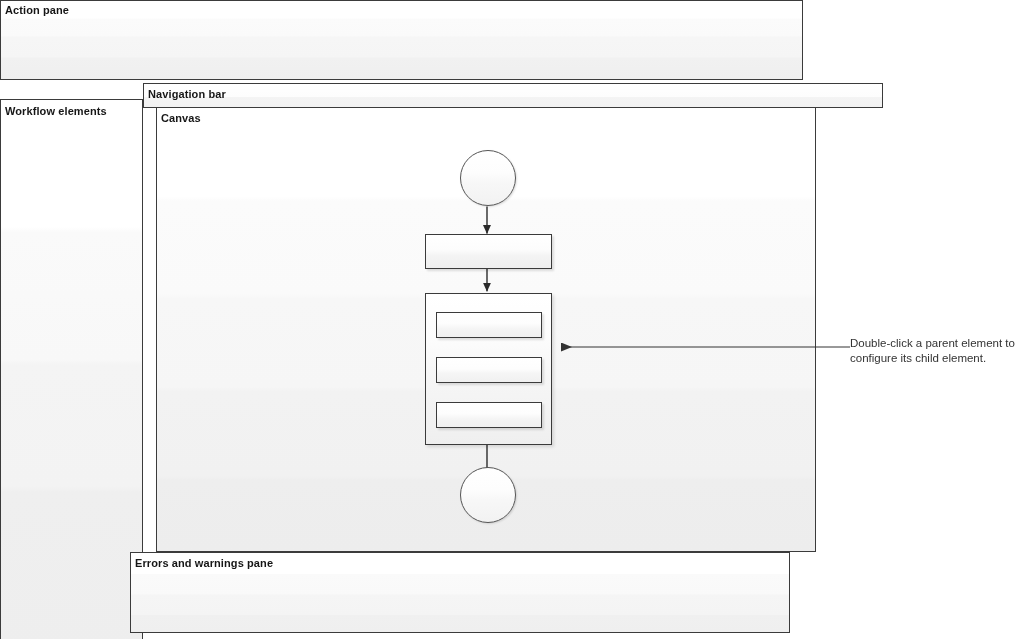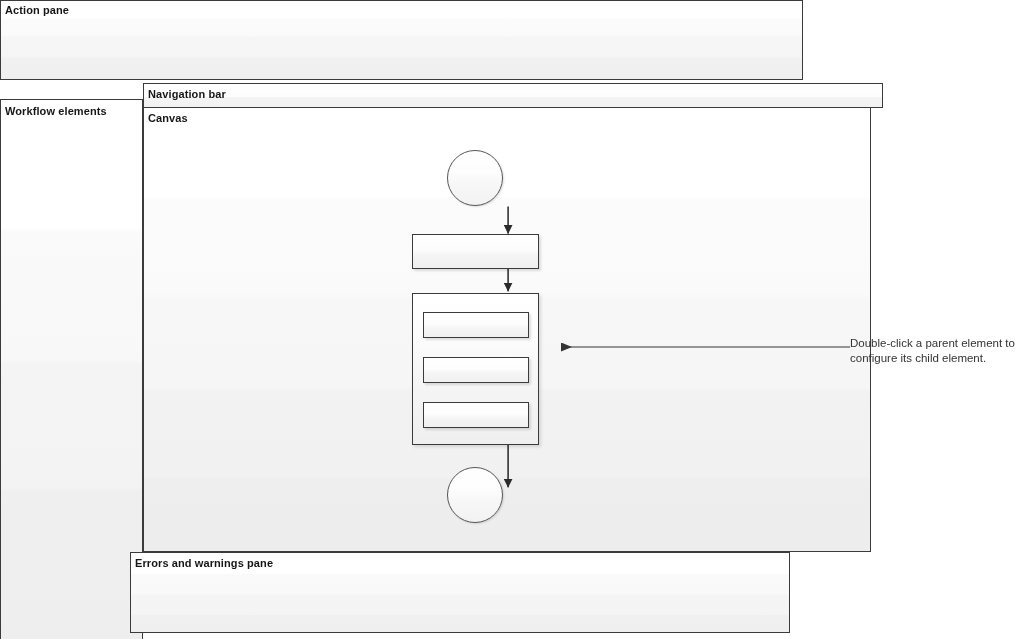--- a/index.html
+++ b/index.html
@@ -94,23 +94,23 @@
   }
   #navigation-bar-pane .pane-label {
     position: absolute;
     left: 4px;
     top: 5px;
   }
 
   
   #canvas-pane {
     position: absolute;
-    left: 143px;
+    left: 156px;
     top: 107px;
-    width: 728px;
+    width: 660px;
     height: 445px;
     border: 1px solid #3b3b3b;
     box-sizing: border-box;
     background: linear-gradient(to bottom,
         #ffffff 0%,
         #ffffff 20%,
         #fbfbfb 21%,
         #fafafa 42%,
         #f7f7f7 43%,
         #f6f6f6 63%,

